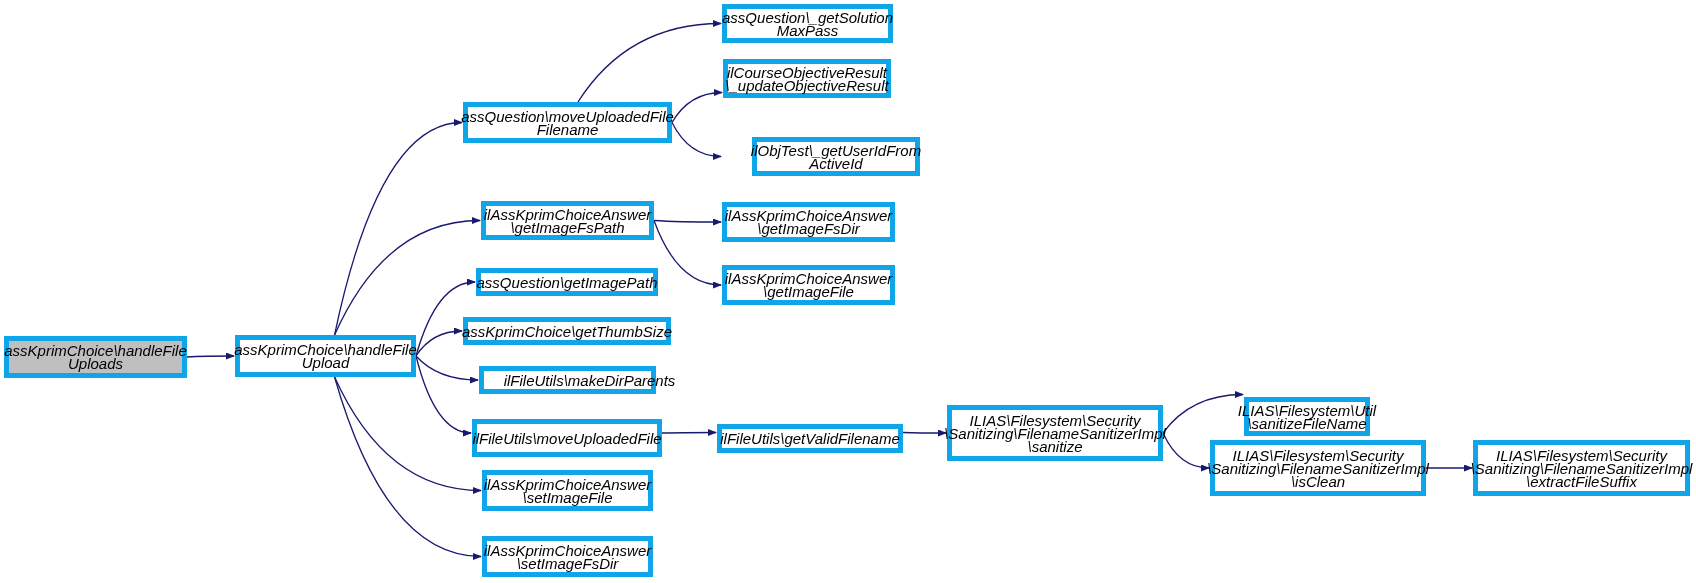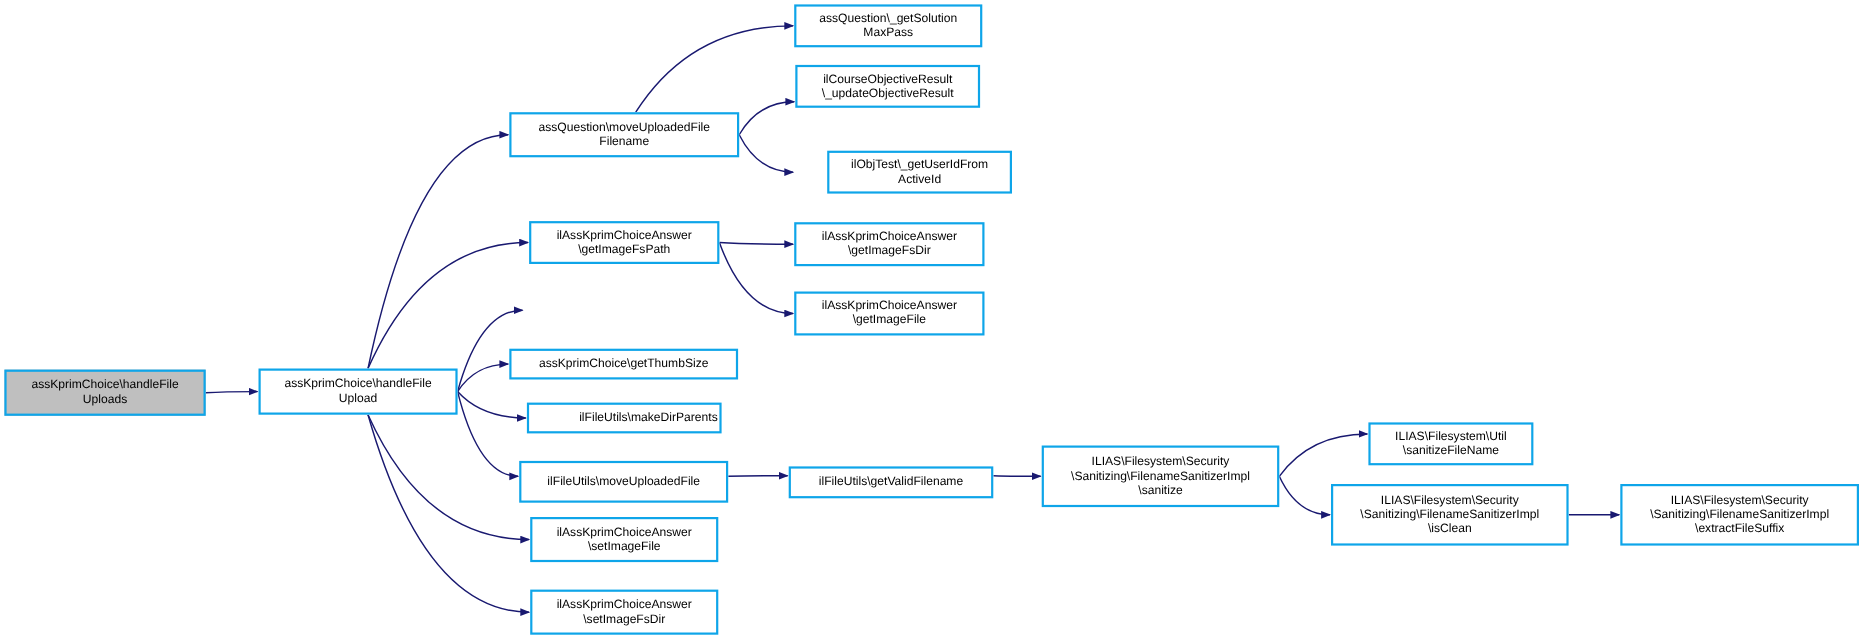--- a/index.html
+++ b/index.html
@@ -23,30 +23,31 @@
   }
   .edge {
     fill: none;
     stroke: #191970;
     stroke-width: 1.3px;
   }
   .node {
     position: absolute;
     box-sizing: border-box;
     background: #ffffff;
-    border: 2px solid #0ea5e9;
+    border: 5px solid #0ea5e9;
     color: #000000;
-    font-size: 11px;
+    font-size: 15px;
     line-height: 13px;
     text-align: center;
     white-space: pre-line;
     display: flex;
     align-items: center;
     justify-content: center;
     cursor: pointer;
+    font-style: italic;
   }
   .node.highlighted {
     background: #bfbfbf;
   }
 </style>
 </head>
 <body>
 
 <div id="canvas">
 
@@ -78,20 +79,21 @@
     </svg>
 
   <div class="node highlighted" style="left: 4px; top: 336px; width: 183px; height: 42px;">assKprimChoice\handleFile
 Uploads</div>
   <div class="node" style="left: 235px; top: 335px; width: 181px; height: 42px;">assKprimChoice\handleFile
 Upload</div>
   <div class="node" style="left: 463px; top: 102px; width: 209px; height: 41px;">assQuestion\moveUploadedFile
 Filename</div>
   <div class="node" style="left: 481px; top: 201px; width: 173px; height: 39px;">ilAssKprimChoiceAnswer
 \getImageFsPath</div>
+  <div class="node" style="left: 476px; top: 268px; width: 182px; height: 28px;">assQuestion\getImagePath</div>
   <div class="node" style="left: 463px; top: 317px; width: 208px; height: 28px;">assKprimChoice\getThumbSize</div>
   <div class="node" style="left: 479px; top: 366px; width: 177px; height: 28px; padding-left: 44px;">ilFileUtils\makeDirParents</div>
   <div class="node" style="left: 472px; top: 419px; width: 190px; height: 38px;">ilFileUtils\moveUploadedFile</div>
   <div class="node" style="left: 482px; top: 470px; width: 171px; height: 41px;">ilAssKprimChoiceAnswer
 \setImageFile</div>
   <div class="node" style="left: 482px; top: 536px; width: 171px; height: 41px;">ilAssKprimChoiceAnswer
 \setImageFsDir</div>
   <div class="node" style="left: 722px; top: 4px; width: 171px; height: 39px;">assQuestion\_getSolution
 MaxPass</div>
   <div class="node" style="left: 723px; top: 59px; width: 168px; height: 39px;">ilCourseObjectiveResult
@@ -99,21 +101,21 @@
   <div class="node" style="left: 752px; top: 137px; width: 168px; height: 39px;">ilObjTest\_getUserIdFrom
 ActiveId</div>
   <div class="node" style="left: 722px; top: 202px; width: 173px; height: 40px;">ilAssKprimChoiceAnswer
 \getImageFsDir</div>
   <div class="node" style="left: 722px; top: 265px; width: 173px; height: 40px;">ilAssKprimChoiceAnswer
 \getImageFile</div>
   <div class="node" style="left: 717px; top: 424px; width: 186px; height: 29px;">ilFileUtils\getValidFilename</div>
   <div class="node" style="left: 947px; top: 405px; width: 216px; height: 56px;">ILIAS\Filesystem\Security
 \Sanitizing\FilenameSanitizerImpl
 \sanitize</div>
-  <div class="node" style="left: 1244px; top: 384px; width: 150px; height: 39px;">ILIAS\Filesystem\Util
+  <div class="node" style="left: 1244px; top: 397px; width: 126px; height: 39px;">ILIAS\Filesystem\Util
 \sanitizeFileName</div>
   <div class="node" style="left: 1210px; top: 440px; width: 216px; height: 56px;">ILIAS\Filesystem\Security
 \Sanitizing\FilenameSanitizerImpl
 \isClean</div>
   <div class="node" style="left: 1473px; top: 440px; width: 217px; height: 56px;">ILIAS\Filesystem\Security
 \Sanitizing\FilenameSanitizerImpl
 \extractFileSuffix</div>
 
 </div>
 

